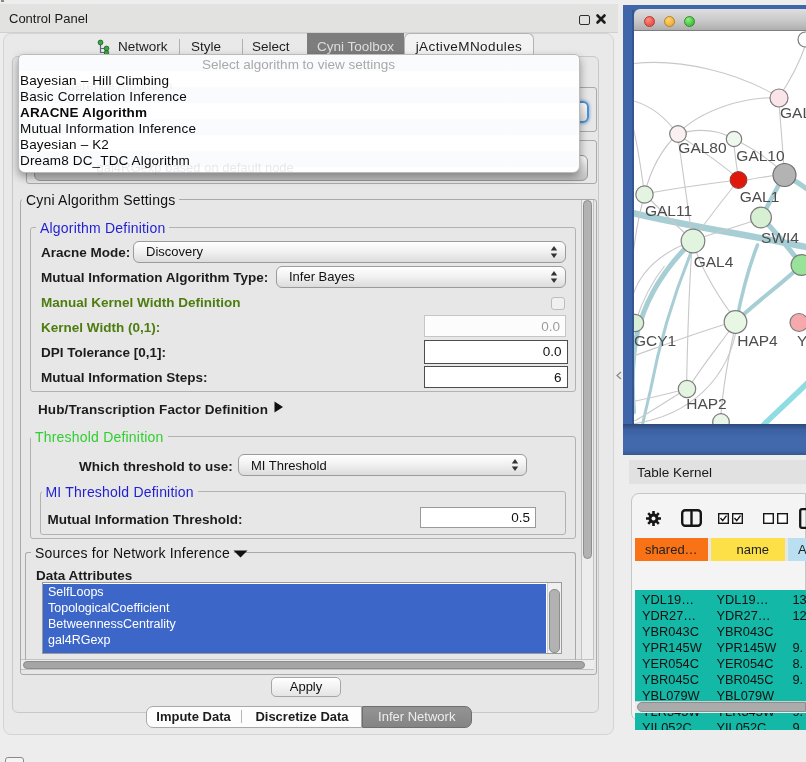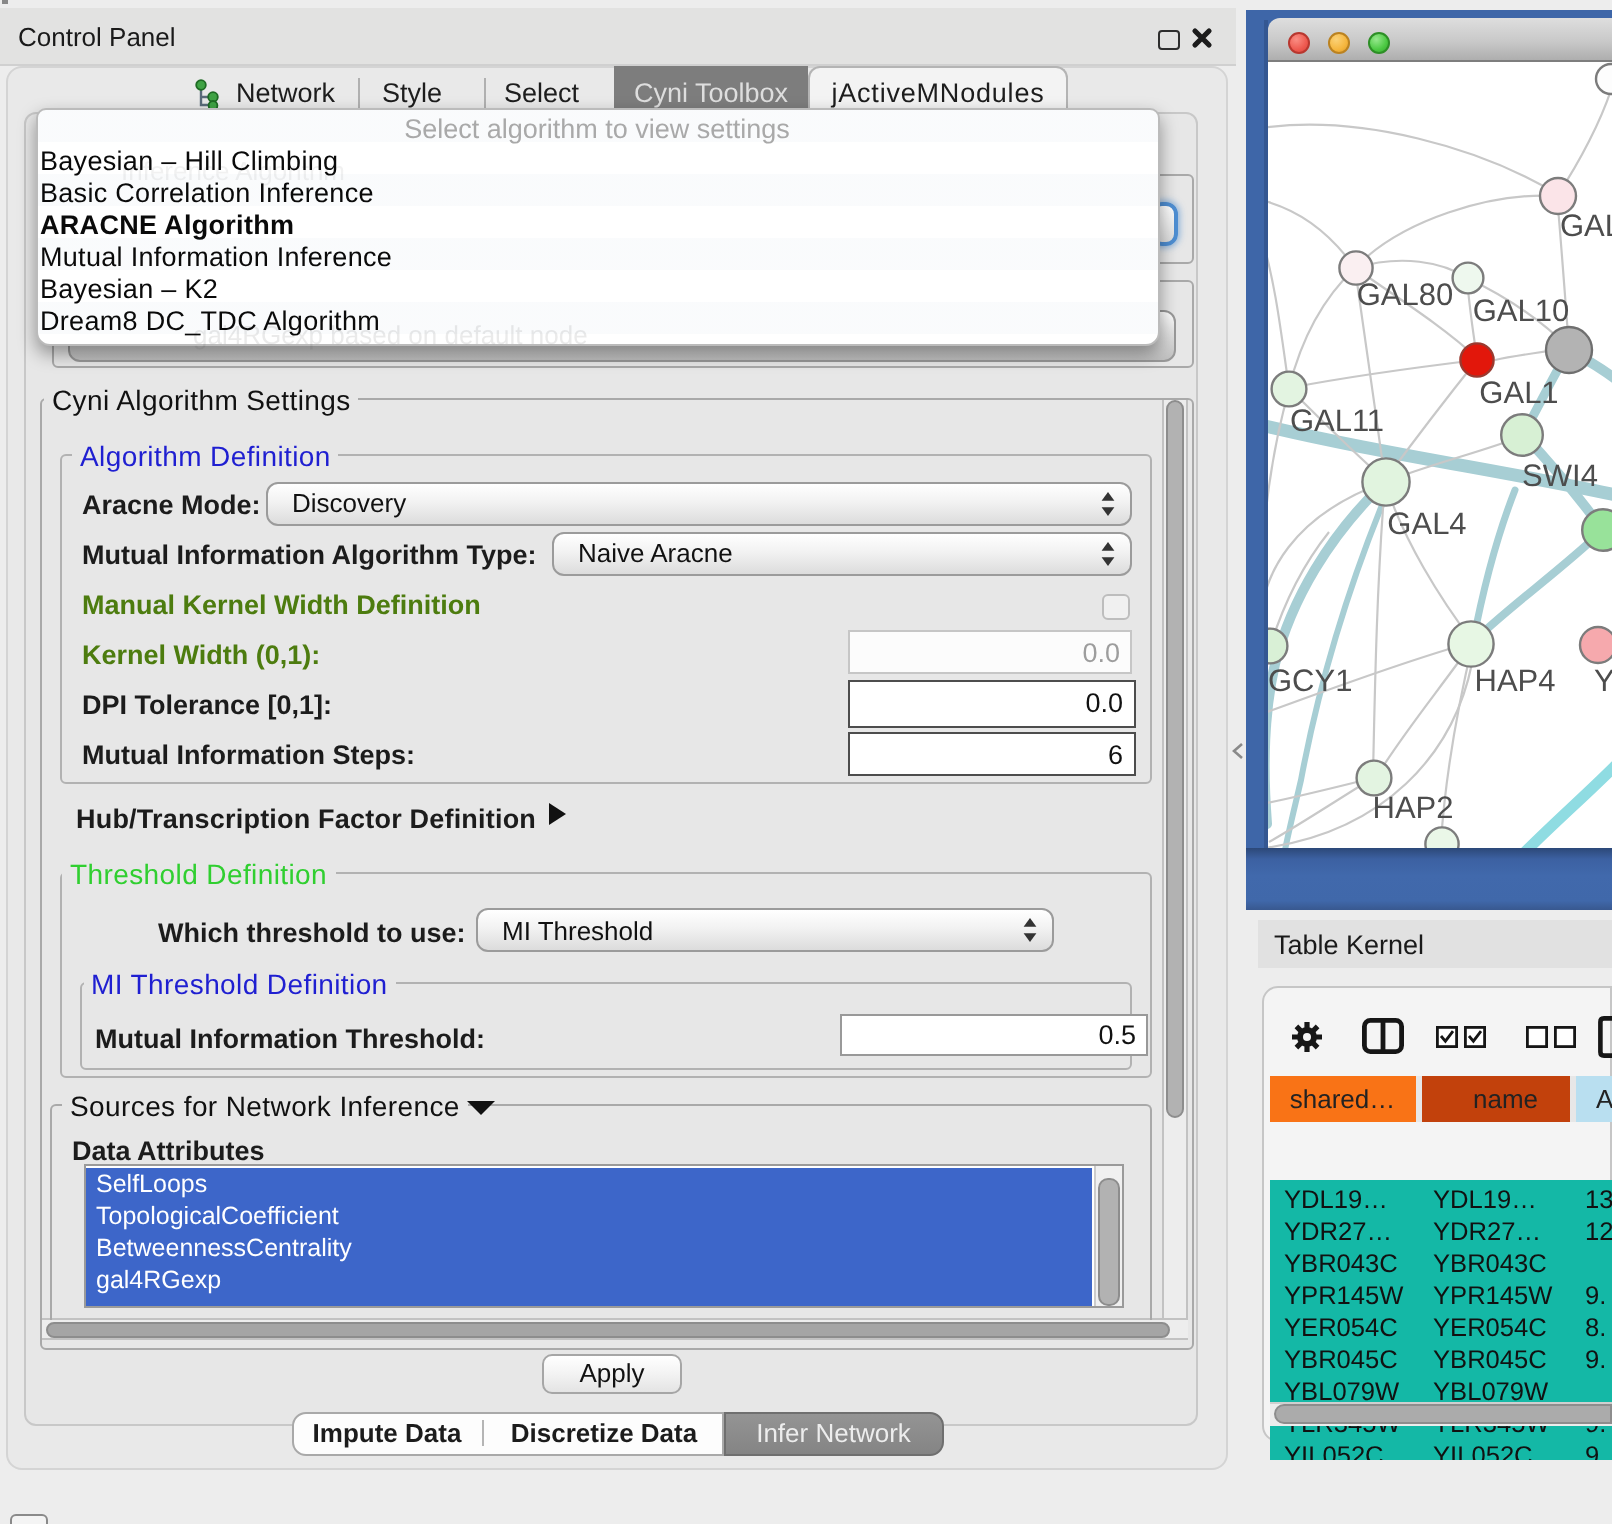--- a/index.html
+++ b/index.html
@@ -70,21 +70,21 @@
 <div class="combo" style="left:133px;top:241px;width:433px;height:21.5px;">
     <div class="ct">Discovery</div>
 <svg class="step" viewBox="0 0 8 12">
       <path d="M4 0 L7.2 4.4 H0.8 Z" fill="#333"></path>
       <path d="M4 12 L7.2 7.6 H0.8 Z" fill="#333"></path>
     </svg>
   </div>
 
 <div class="abs lbl" style="left:41px;top:270px;">Mutual Information Algorithm Type:</div>
 <div class="combo" style="left:276px;top:266px;width:290px;height:21.5px;">
-    <div class="ct">Naive Aracne</div>
+    <div class="ct">Infer Bayes</div>
 <svg class="step" viewBox="0 0 8 12">
       <path d="M4 0 L7.2 4.4 H0.8 Z" fill="#333"></path>
       <path d="M4 12 L7.2 7.6 H0.8 Z" fill="#333"></path>
     </svg>
   </div>
 
 <div class="abs glbl" style="left:41px;top:295px;">Manual Kernel Width Definition</div>
 <div class="abs" style="left:551px;top:297px;width:14px;height:13px;background:#f0f0f0;border:1px solid #bdbdbd;border-radius:3px;box-sizing:border-box;"></div>
 
 <div class="abs glbl" style="left:41px;top:320px;">Kernel Width (0,1):</div>
@@ -110,21 +110,21 @@
 <svg class="step" viewBox="0 0 8 12">
       <path d="M4 0 L7.2 4.4 H0.8 Z" fill="#333"></path>
       <path d="M4 12 L7.2 7.6 H0.8 Z" fill="#333"></path>
     </svg>
   </div>
 
 <div class="abs gbox" style="left:40px;top:491px;width:524px;height:42px;border-color:#b2b2b2;"></div>
 <div class="gtitle" style="left:41.5px;top:485px;color:#1f1fd1;">MI Threshold Definition</div>
 
 <div class="abs lbl" style="left:47.5px;top:512px;">Mutual Information Threshold:</div>
-<div class="field" style="left:420px;top:506.5px;width:154px;height:21.5px;border:1px solid #999;">0.5</div>
+<div class="field" style="left:420px;top:506.5px;width:116px;height:21.5px;border:1px solid #999;">0.5</div>
 
 <div class="abs" style="left:24.5px;top:552px;width:549px;height:107px;border:1px solid #a9a9a9;border-bottom:none;border-radius:3px 3px 0 0;"></div>
 <div class="gtitle" style="left:31px;top:546px;color:#111;">Sources for Network Inference</div>
 <svg class="abs" style="left:233px;top:549.5px;" width="15" height="8" viewBox="0 0 15 8">
     <path d="M0.5 0.5 L14.5 0.5 L7.5 7.5 Z" fill="#111"></path>
   </svg>
 <div class="abs lbl" style="left:36px;top:568px;">Data Attributes</div>
 
 <div class="abs" style="left:41.5px;top:581.5px;width:520px;height:72.5px;background:#fff;border:1px solid #9a9a9a;box-sizing:border-box;"></div>
 <div class="abs" style="left:42.5px;top:584px;width:503.5px;height:68.7px;background:#3d66c9;"></div>
@@ -267,21 +267,21 @@
   <rect x="0.7" y="0.7" width="9.6" height="9.6" fill="#fff" stroke="#161616" stroke-width="1.4"></rect>
   <rect x="14.7" y="0.7" width="9.6" height="9.6" fill="#fff" stroke="#161616" stroke-width="1.4"></rect>
 </svg>
 <svg class="abs" style="left:799px;top:508px;" width="11" height="21" viewBox="0 0 11 21">
   <path d="M3 1.2 L8.5 1.2 L14 6 L14 17 Q14 19.8 12 19.8 L3 19.8 Q1.2 19.8 1.2 18 L1.2 3 Q1.2 1.2 3 1.2 Z" fill="none" stroke="#161616" stroke-width="2.3"></path>
   <path d="M8 1.2 L8 6.2 L14 6.2" fill="none" stroke="#161616" stroke-width="1.6"></path>
 </svg>
 
 <div class="abs" style="left:634.5px;top:537.5px;width:171.5px;height:23px;background:#e7e7e7;"></div>
 <div class="abs" style="left:634.5px;top:537.5px;width:73.5px;height:23px;background:#f97316;display:flex;align-items:center;justify-content:center;font-size:13px;color:#222;">shared…</div>
-<div class="abs" style="left:711px;top:537.5px;width:73.5px;height:23px;background:#c2410c;display:flex;align-items:center;justify-content:center;font-size:13px;color:#222;">
+<div class="abs" style="left:711px;top:537.5px;width:73.5px;height:23px;background:#fde047;display:flex;align-items:center;justify-content:center;font-size:13px;color:#222;">
     <span style="margin-left:10px;">name</span>
   </div>
 <div class="abs" style="left:788px;top:537.5px;width:18px;height:23px;background:#b9dff0;font-size:13px;color:#222;display:flex;align-items:center;">
     <span style="margin-left:10px;">A</span>
   </div>
 
 <div class="abs" style="left:634.5px;top:590px;width:171.5px;height:140px;background:#14b8a6;overflow:hidden;">
   <div class="abs" style="left:7.5px;top:1.5px;font-size:12.8px;line-height:16.1px;color:#111;">YDL19…<br>YDR27…<br>YBR043C<br>YPR145W<br>YER054C<br>YBR045C<br>YBL079W<br>YLR345W<br>YIL052C</div>
   <div class="abs" style="left:82px;top:1.5px;font-size:12.8px;line-height:16.1px;color:#111;">YDL19…<br>YDR27…<br>YBR043C<br>YPR145W<br>YER054C<br>YBR045C<br>YBL079W<br>YLR345W<br>YIL052C</div>
   <div class="abs" style="left:158px;top:1.5px;font-size:12.8px;line-height:16.1px;color:#111;">13<br>12<br>&nbsp;<br>9.<br>8.<br>9.<br>&nbsp;<br>9.<br>9.</div>

